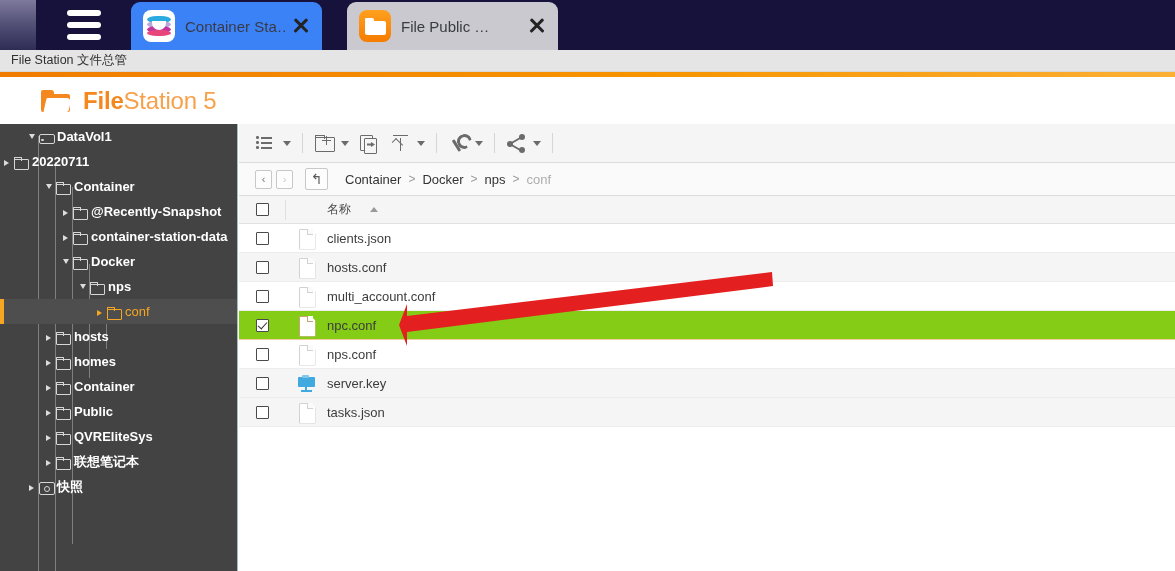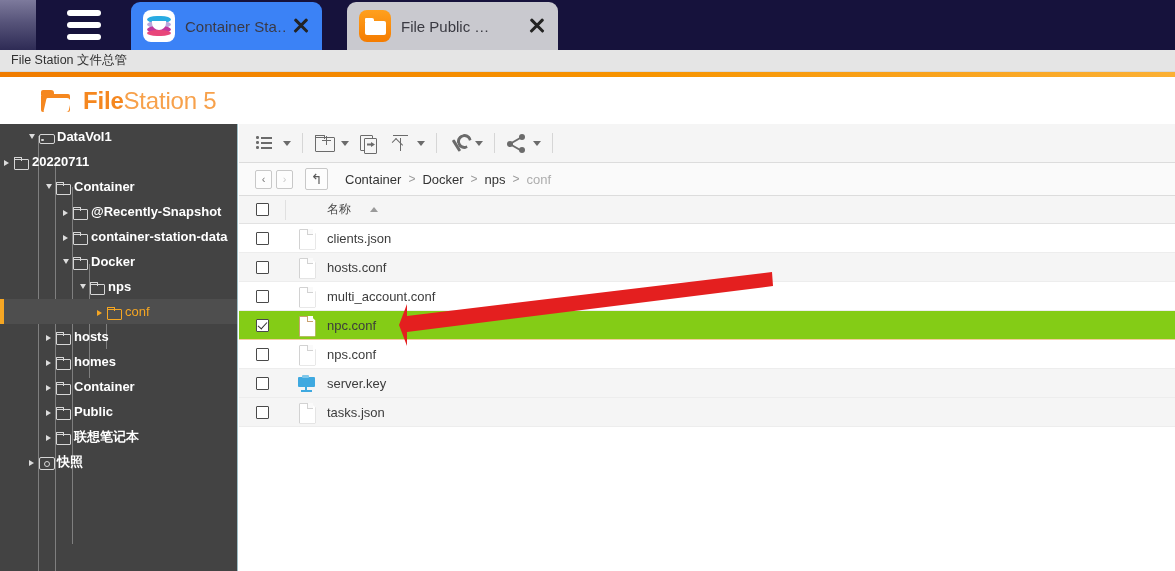--- a/index.html
+++ b/index.html
@@ -514,20 +514,25 @@
           <span class="tree-label">Container</span>
         </div>
         <div class="tree-row bold" style="padding-left: 42px;">
           <span class="tw"><span class="arrow-r"></span></span>
           <span class="ticon ic-folder"></span>
           <span class="tree-label">Public</span>
         </div>
         <div class="tree-row bold" style="padding-left: 42px;">
           <span class="tw"><span class="arrow-r"></span></span>
           <span class="ticon ic-folder"></span>
+          <span class="tree-label">QVREliteSys</span>
+        </div>
+        <div class="tree-row bold" style="padding-left: 42px;">
+          <span class="tw"><span class="arrow-r"></span></span>
+          <span class="ticon ic-folder"></span>
           <span class="tree-label">联想笔记本</span>
         </div>
         <div class="tree-row bold" style="padding-left: 25px;">
           <span class="tw"><span class="arrow-r"></span></span>
           <span class="ticon ic-snap"></span>
           <span class="tree-label">快照</span>
         </div>
       </div>
   </div>
 

